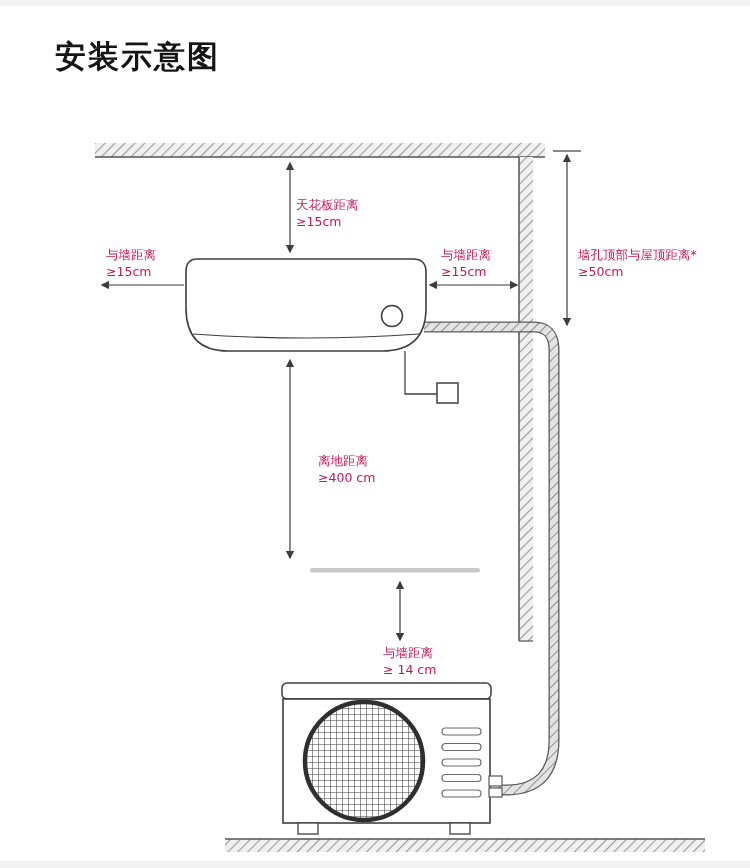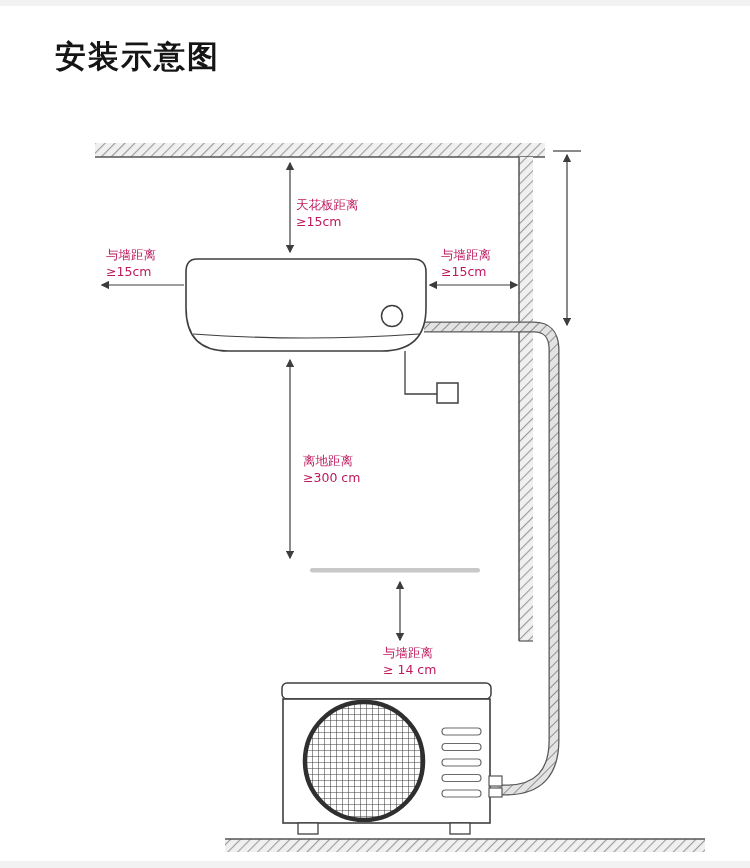--- a/index.html
+++ b/index.html
@@ -18,21 +18,21 @@
   svg.scene { position:absolute; left:0; top:0; }
   .dim-label {
     position:absolute; font-size:12.5px; line-height:17px;
     color:#be185d; white-space:nowrap;
   }
   .dim-label span { display:block; }
   .lbl-ceiling   { left:296px; top:196px; }
   .lbl-leftwall  { left:106px; top:246px; }
   .lbl-rightwall { left:441px; top:246px; }
   .lbl-holetop   { left:578px; top:246px; }
-  .lbl-floor     { left:303px; top:452px; }
+  .lbl-floor     { left:318px; top:452px; }
   .lbl-outdoor   { left:383px; top:644px; }
 </style>
 </head>
 <body>
 
 <div class="page">
 
   <div class="strip strip-top"></div>
 
   <h1 class="title">安装示意图</h1>
@@ -141,24 +141,28 @@
   <div class="dim-label lbl-leftwall">
     <span>与墙距离</span>
     <span>≥15cm</span>
   </div>
 
   <div class="dim-label lbl-rightwall">
     <span>与墙距离</span>
     <span>≥15cm</span>
   </div>
 
+  <div class="dim-label lbl-holetop">
+    <span>墙孔顶部与屋顶距离*</span>
+    <span>≥50cm</span>
+  </div>
 
   <div class="dim-label lbl-floor">
     <span>离地距离</span>
-    <span>≥300 cm</span>
+    <span>≥400 cm</span>
   </div>
 
   <div class="dim-label lbl-outdoor">
     <span>与墙距离</span>
     <span>≥ 14 cm</span>
   </div>
 
   <div class="strip strip-bottom"></div>
 </div>
 

